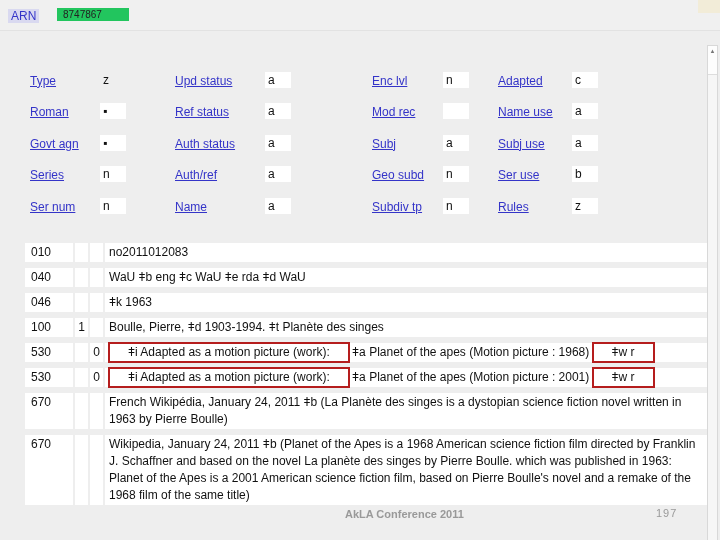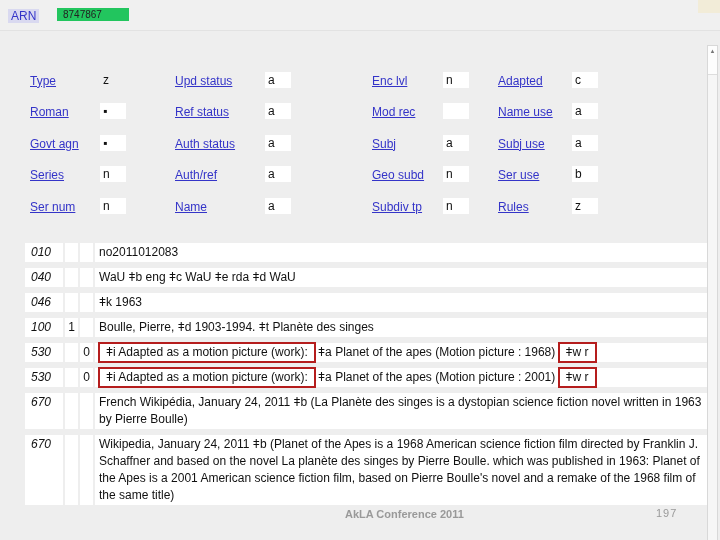--- a/index.html
+++ b/index.html
@@ -25,25 +25,25 @@
   .ff-col0 .ff-label{width:70px;} .ff-col1 .ff-label{width:90px;}
   .ff-col2 .ff-label{width:71px;} .ff-col3 .ff-label{width:74px;}
   .ff-box{flex:none;width:23px;height:16px;background:#ffffff;font-size:12px;color:#111;
           padding:0 0 0 3px;line-height:16px;overflow:hidden;}
   .ff-box.nobox{background:transparent;}
 
   
   .var-fields{position:absolute;left:25px;top:243px;width:682px;}
   .vf-row{display:flex;align-items:stretch;margin-bottom:6px;}
   .vf-cell{background:#ffffff;font-size:12px;color:#111;line-height:17px;}
-  .vf-tag{flex:none;width:30px;padding:1px 2px 1px 6px;margin-right:2px;font-style:italic;}
+  .vf-tag{flex:none;width:30px;padding:1px 12px 1px 6px;margin-right:2px;}
   .vf-ind{flex:none;width:13px;padding:1px 0;margin-right:2px;text-align:center;}
   .vf-content{flex:1;padding:1px 4px;min-height:17px;}
   .vf-seg{white-space:pre-wrap;}
-  .vf-seg.hl{display:inline-block;white-space:pre;border:2px solid #b51d1d;padding:0 6px;margin:-3px -1px;background:#fff;}
+  .vf-seg.hl{display:inline-block;white-space:pre;border:2px solid #b51d1d;padding:0 18px;margin:-3px -1px;background:#fff;}
 
   
   .footer-conf{position:absolute;left:345px;top:508px;font-size:11px;color:#999;font-weight:bold;}
   .footer-page{position:absolute;left:656px;top:507px;font-size:11px;color:#999;letter-spacing:1px;}
 </style>
 </head>
 <body>
 
 <div class="page">
 

